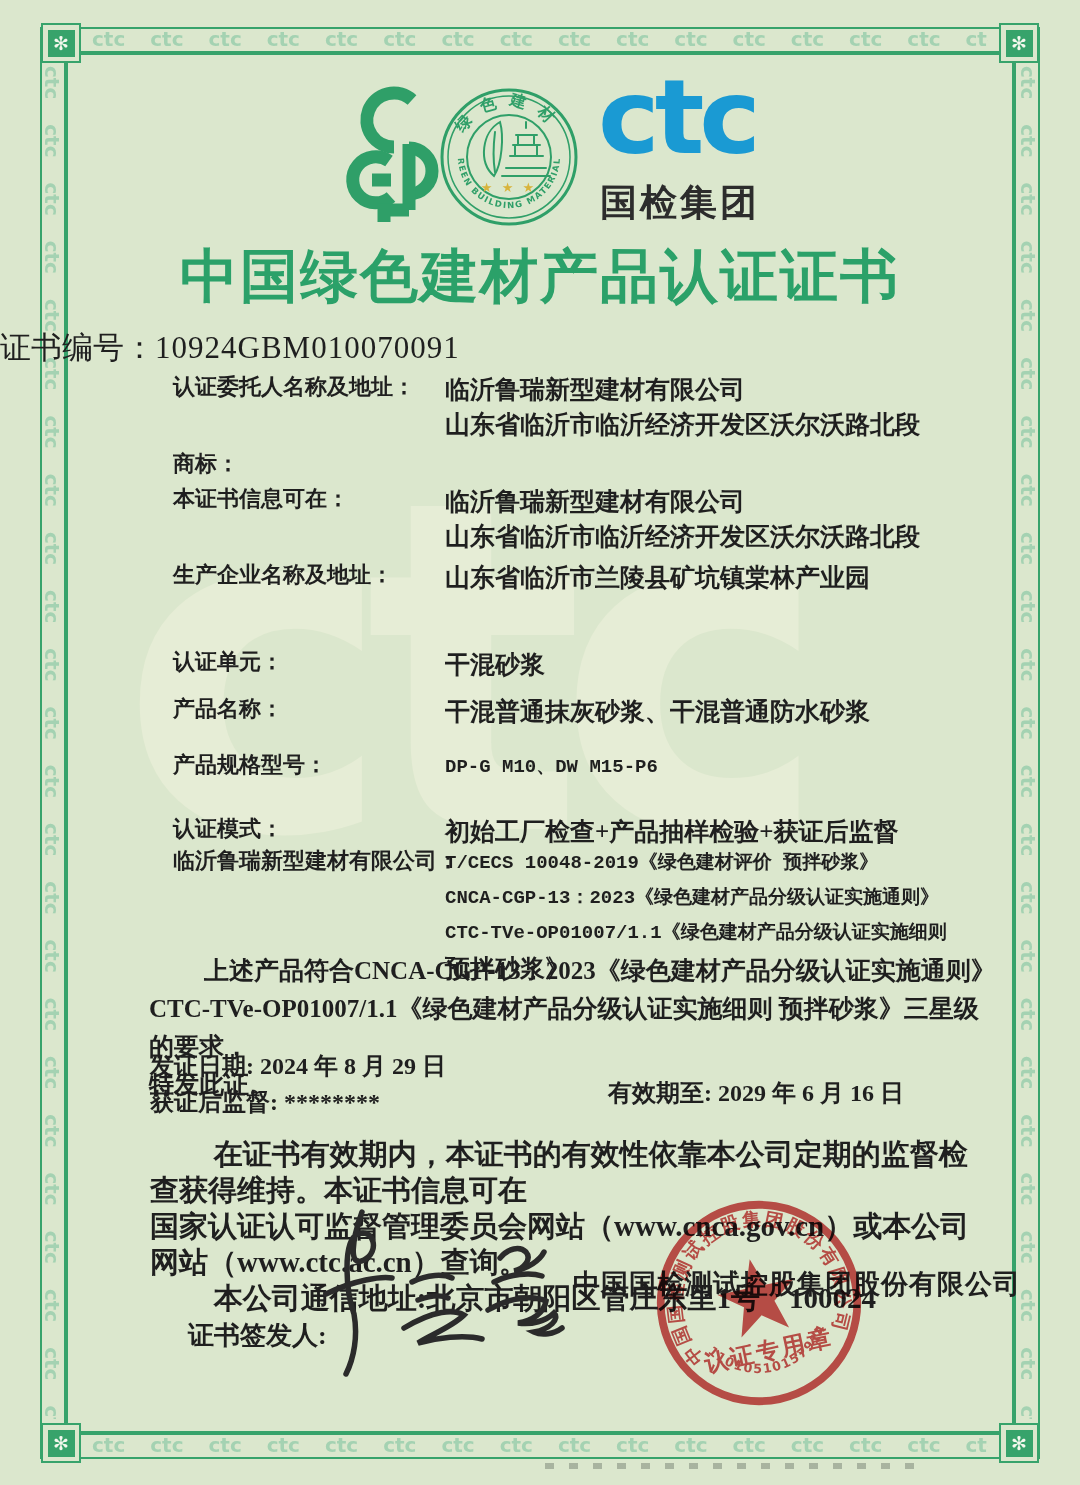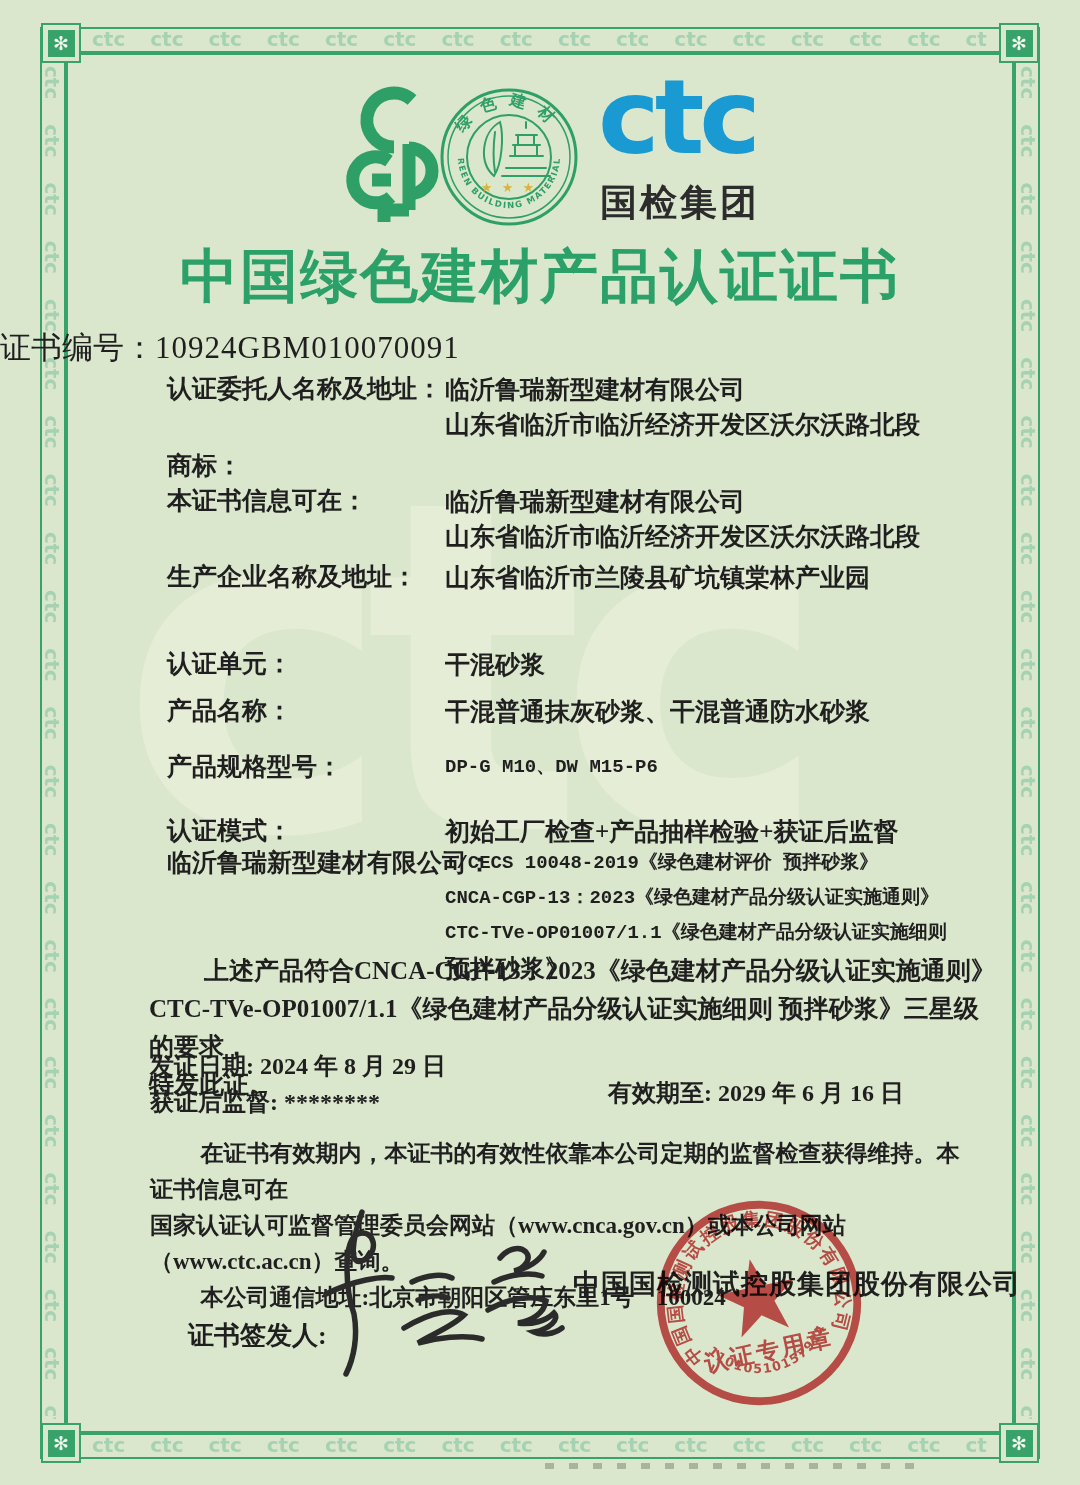--- a/index.html
+++ b/index.html
@@ -41,30 +41,30 @@
     letter-spacing:3px;color:#2c2c2c;font-family:Liberation Sans, sans-serif;}
   
   .title{position:absolute;left:0;top:238px;width:100%;text-align:center;z-index:1;
     font-size:58px;font-weight:bold;color:#2ba169;letter-spacing:2px;}
   .certno{position:absolute;left:0;top:327px;width:100%;text-align:left;z-index:1;
     font-size:31px;font-weight:normal;}
   .certno .num{font-family:"Liberation Serif","DejaVu Serif",serif;letter-spacing:1px;}
   
   .fields{position:absolute;left:165px;top:0;width:860px;z-index:1;}
   .field-row{position:absolute;left:0;width:860px;}
-  .field-label{position:absolute;left:2px;top:0;font-size:25px;font-weight:600;white-space:nowrap;font-family:Liberation Serif, serif;}
+  .field-label{position:absolute;left:8px;top:0;font-size:22px;font-weight:600;white-space:nowrap;font-family:Liberation Serif, serif;}
   .field-values{position:absolute;left:280px;top:0;width:575px;}
   .field-line{font-size:25px;font-weight:600;line-height:35px;white-space:pre-wrap;}
   .latin{font-family:Liberation Mono, monospace;font-size:19px;font-weight:bold;}
   
   .statement{position:absolute;left:118px;top:952px;width:850px;z-index:1;margin-left:31px;}
   .statement .p-line{font-size:25px;font-weight:bold;line-height:38px;white-space:pre-wrap;}
   .statement .p-line:first-child{text-indent:2.2em;}
   .notice{position:absolute;left:150px;top:1136px;width:830px;z-index:1;}
-  .notice .p-line{font-size:23px;font-weight:600;line-height:36px;white-space:pre-wrap;}
+  .notice .p-line{font-size:29px;font-weight:600;line-height:36px;white-space:pre-wrap;}
   .notice .p-line:nth-child(1),.notice .p-line:nth-child(3){text-indent:2.2em;}
   
   .date{position:absolute;z-index:1;font-size:24px;font-weight:600;white-space:pre-wrap;}
   .date-issued{left:150px;top:1050px;}
   .date-reissued{left:150px;top:1086px;}
   .date-valid{left:608px;top:1057px;margin-top:20px;}
   
   .signer-label{position:absolute;left:188px;top:1278px;z-index:1;font-size:26px;font-weight:600;margin-top:40px;}
   .signature{position:absolute;left:292px;top:1196px;z-index:1;}
   .company{position:absolute;left:573px;top:1266px;z-index:1;font-size:27px;font-weight:bold;letter-spacing:1px;}

